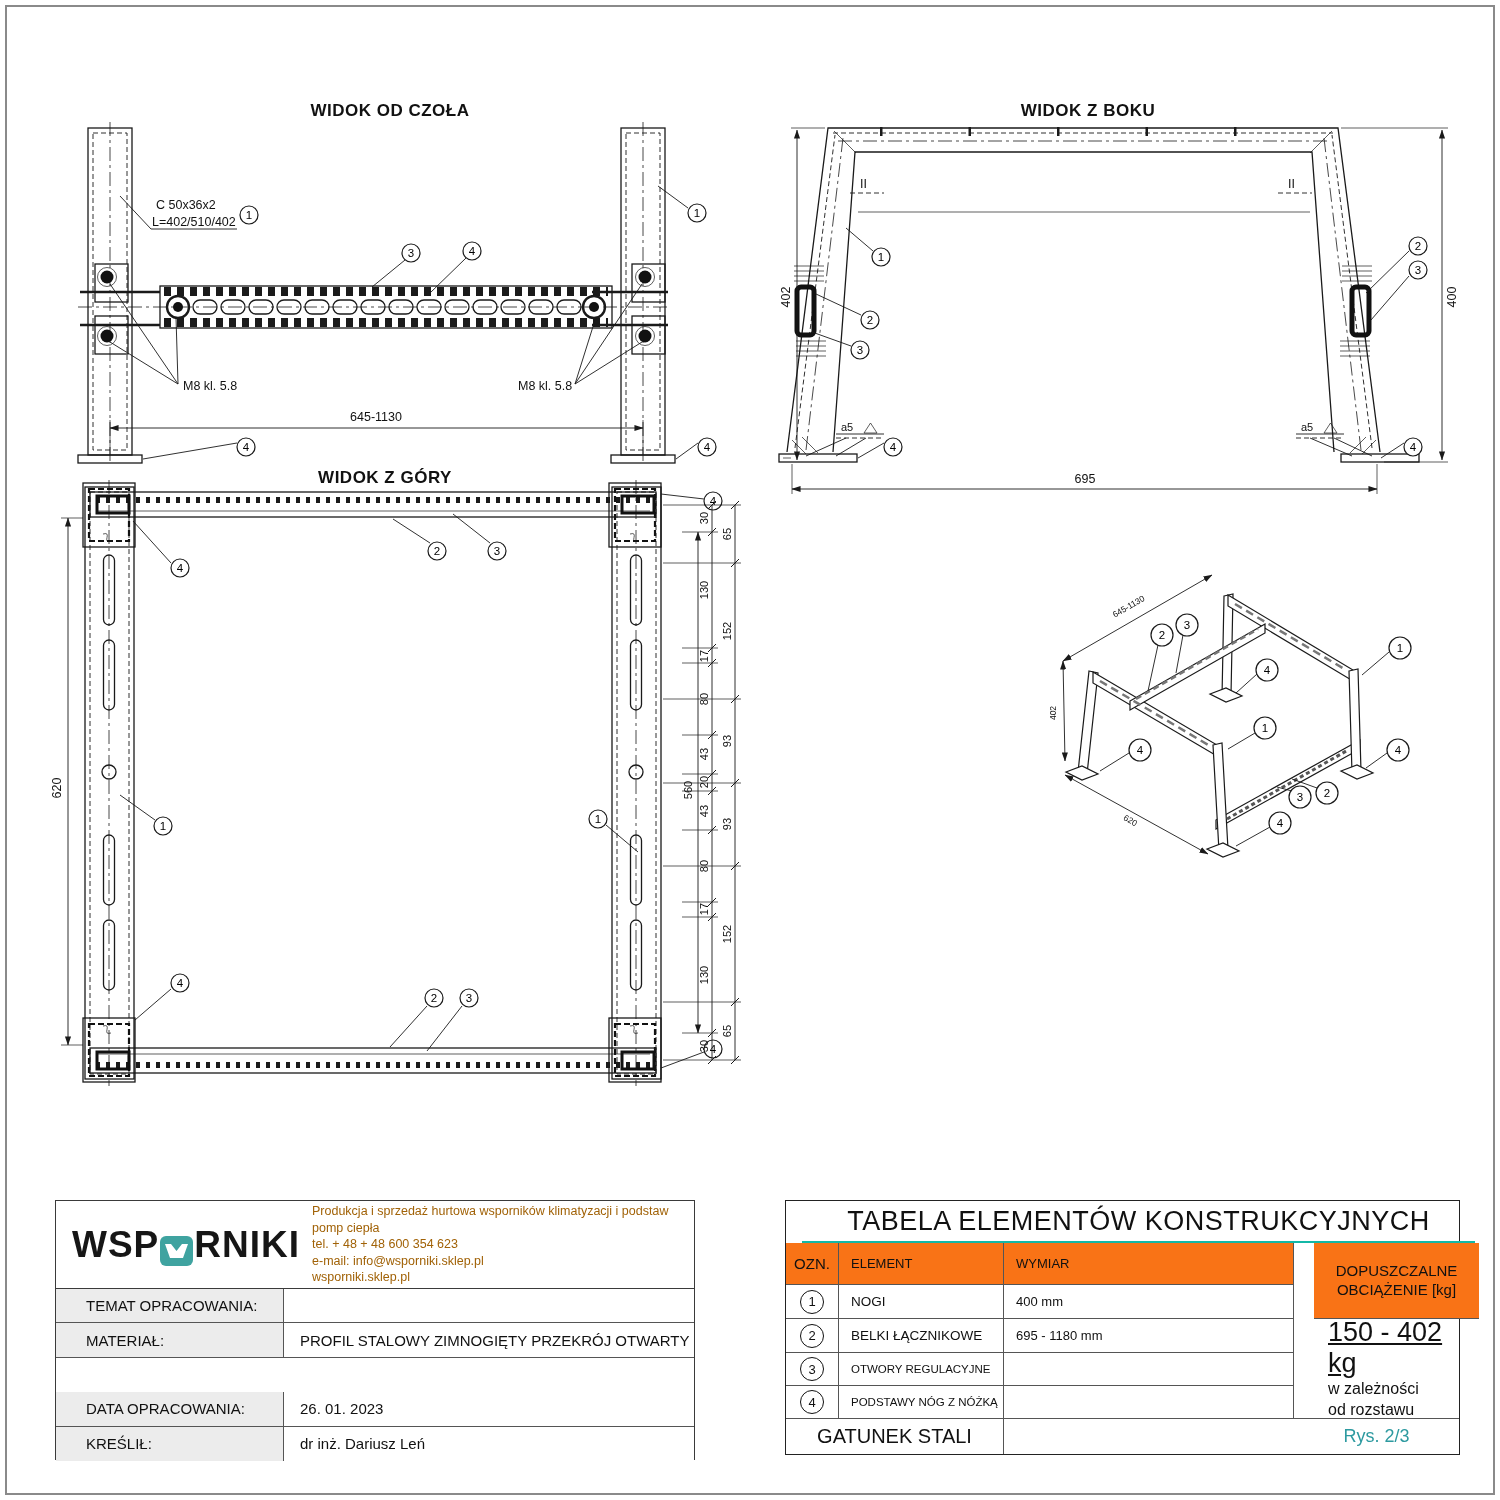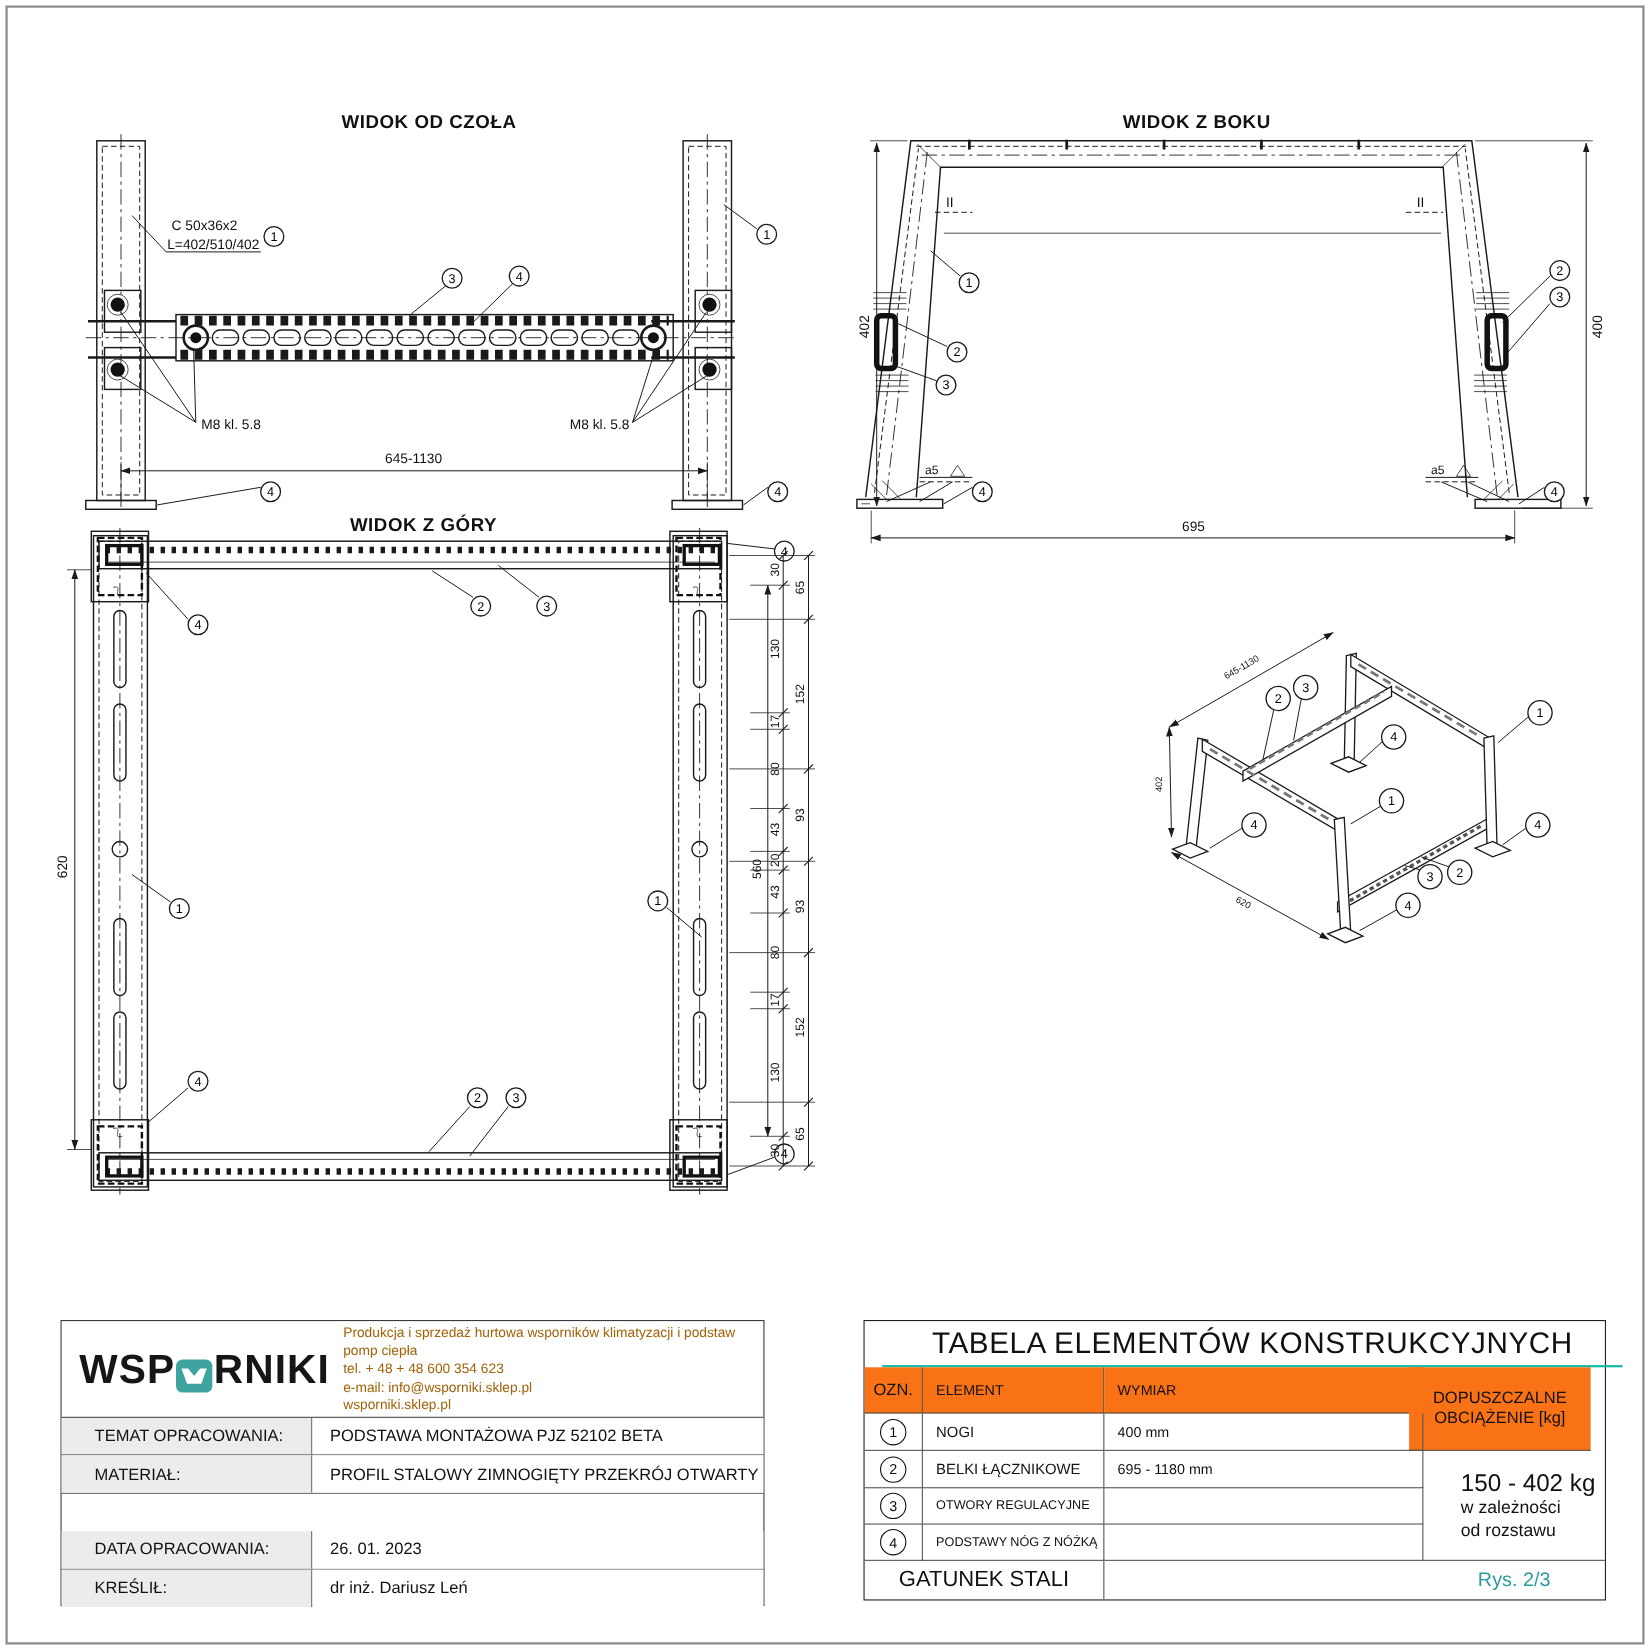--- a/index.html
+++ b/index.html
@@ -41,21 +41,21 @@
   .etable{position:absolute;left:785px;top:1200px;width:675px;height:255px;border:1.5px solid #222;box-sizing:border-box;}
   .et-title{position:absolute;left:16px;top:0;width:100%;height:42px;border-bottom:2px solid #14b8a6;display:flex;align-items:center;justify-content:center;font-size:27px;letter-spacing:.5px;box-sizing:border-box;}
   .cell{position:absolute;box-sizing:border-box;border-right:1px solid #555;border-bottom:1px solid #555;display:flex;align-items:center;}
   .hd{background:#f97316;}
   .cnum{width:22px;height:22px;border:1.3px solid #111;border-radius:50%;font-size:13px;display:flex;align-items:center;justify-content:center;margin:0 auto;}
   .elname{font-size:13.5px;padding-left:12px;}
   .elname.small{font-size:11.5px;}
   .wym{font-size:13px;padding-left:12px;}
   .loadhead{flex-direction:column;justify-content:center;font-size:15px;line-height:1.25;text-align:center;}
   .loadcell{flex-direction:column;justify-content:center;align-items:flex-start;padding-left:34px;}
-  .loadval{font-size:22px;margin-bottom:0;}
+  .loadval{font-size:27px;margin-bottom:0;text-decoration:underline;}
   .loadnote{font-size:16px;line-height:1.3;}
   .steel-label{font-size:20px;justify-content:center;}
   .steel-val{font-size:13.5px;padding-left:10px;}
   .sheetno{font-size:18px;justify-content:center;color:#2d9aa0;}
 </style>
 </head>
 <body>
 
 <div class="sheet">
 <div class="frame"></div>
@@ -615,21 +615,20 @@
     </div>
     <div class="cinfo">
       <div>Produkcja i sprzedaż hurtowa wsporników klimatyzacji i podstaw pomp ciepła</div>
       <div>tel. + 48 + 48 600 354 623</div>
       <div>e-mail: info@wsporniki.sklep.pl</div>
       <div>wsporniki.sklep.pl</div>
     </div>
   </div>
   <div class="tb-row" style="top:88px">
     <div class="tb-label">TEMAT OPRACOWANIA:</div>
-    <div class="tb-value">PODSTAWA MONTAŻOWA PJZ 52102 BETA</div>
   </div>
   <div class="tb-row" style="top:122.4px">
     <div class="tb-label">MATERIAŁ:</div>
     <div class="tb-value">PROFIL STALOWY ZIMNOGIĘTY PRZEKRÓJ OTWARTY</div>
   </div>
   <div class="tb-row" style="top:191.2px">
     <div class="tb-label">DATA OPRACOWANIA:</div>
     <div class="tb-value">26. 01. 2023</div>
   </div>
   <div class="tb-row" style="top:225.6px;border-bottom:none;height:34px">
@@ -637,21 +636,21 @@
     <div class="tb-value">dr inż. Dariusz Leń</div>
   </div>
 </div>
 
 <div class="etable">
   <div class="et-title">TABELA ELEMENTÓW KONSTRUKCYJNYCH</div>
 
   <div class="cell hd" style="left:0;top:42px;width:53px;height:42px;justify-content:center;font-size:15px">OZN.</div>
   <div class="cell hd" style="left:53px;top:42px;width:165px;height:42px;font-size:13px;padding-left:12px">ELEMENT</div>
   <div class="cell hd" style="left:218px;top:42px;width:290px;height:42px;font-size:13px;padding-left:12px">WYMIAR</div>
-  <div class="cell hd loadhead" style="left:495px;top:42px;width:165px;height:76px;border-right:none">
+  <div class="cell hd loadhead" style="left:528px;top:42px;width:165px;height:76px;border-right:none">
     <div>DOPUSZCZALNE</div>
     <div>OBCIĄŻENIE [kg]</div>
   </div>
 
   <div class="cell" style="left:0;top:84px;width:53px;height:34px;justify-content:center">
         <span class="cnum">1</span>
       </div>
   <div class="cell elname" style="left:53px;top:84px;width:165px;height:34px">NOGI</div>
   <div class="cell wym" style="left:218px;top:84px;width:290px;height:34px">400 mm</div>
 

